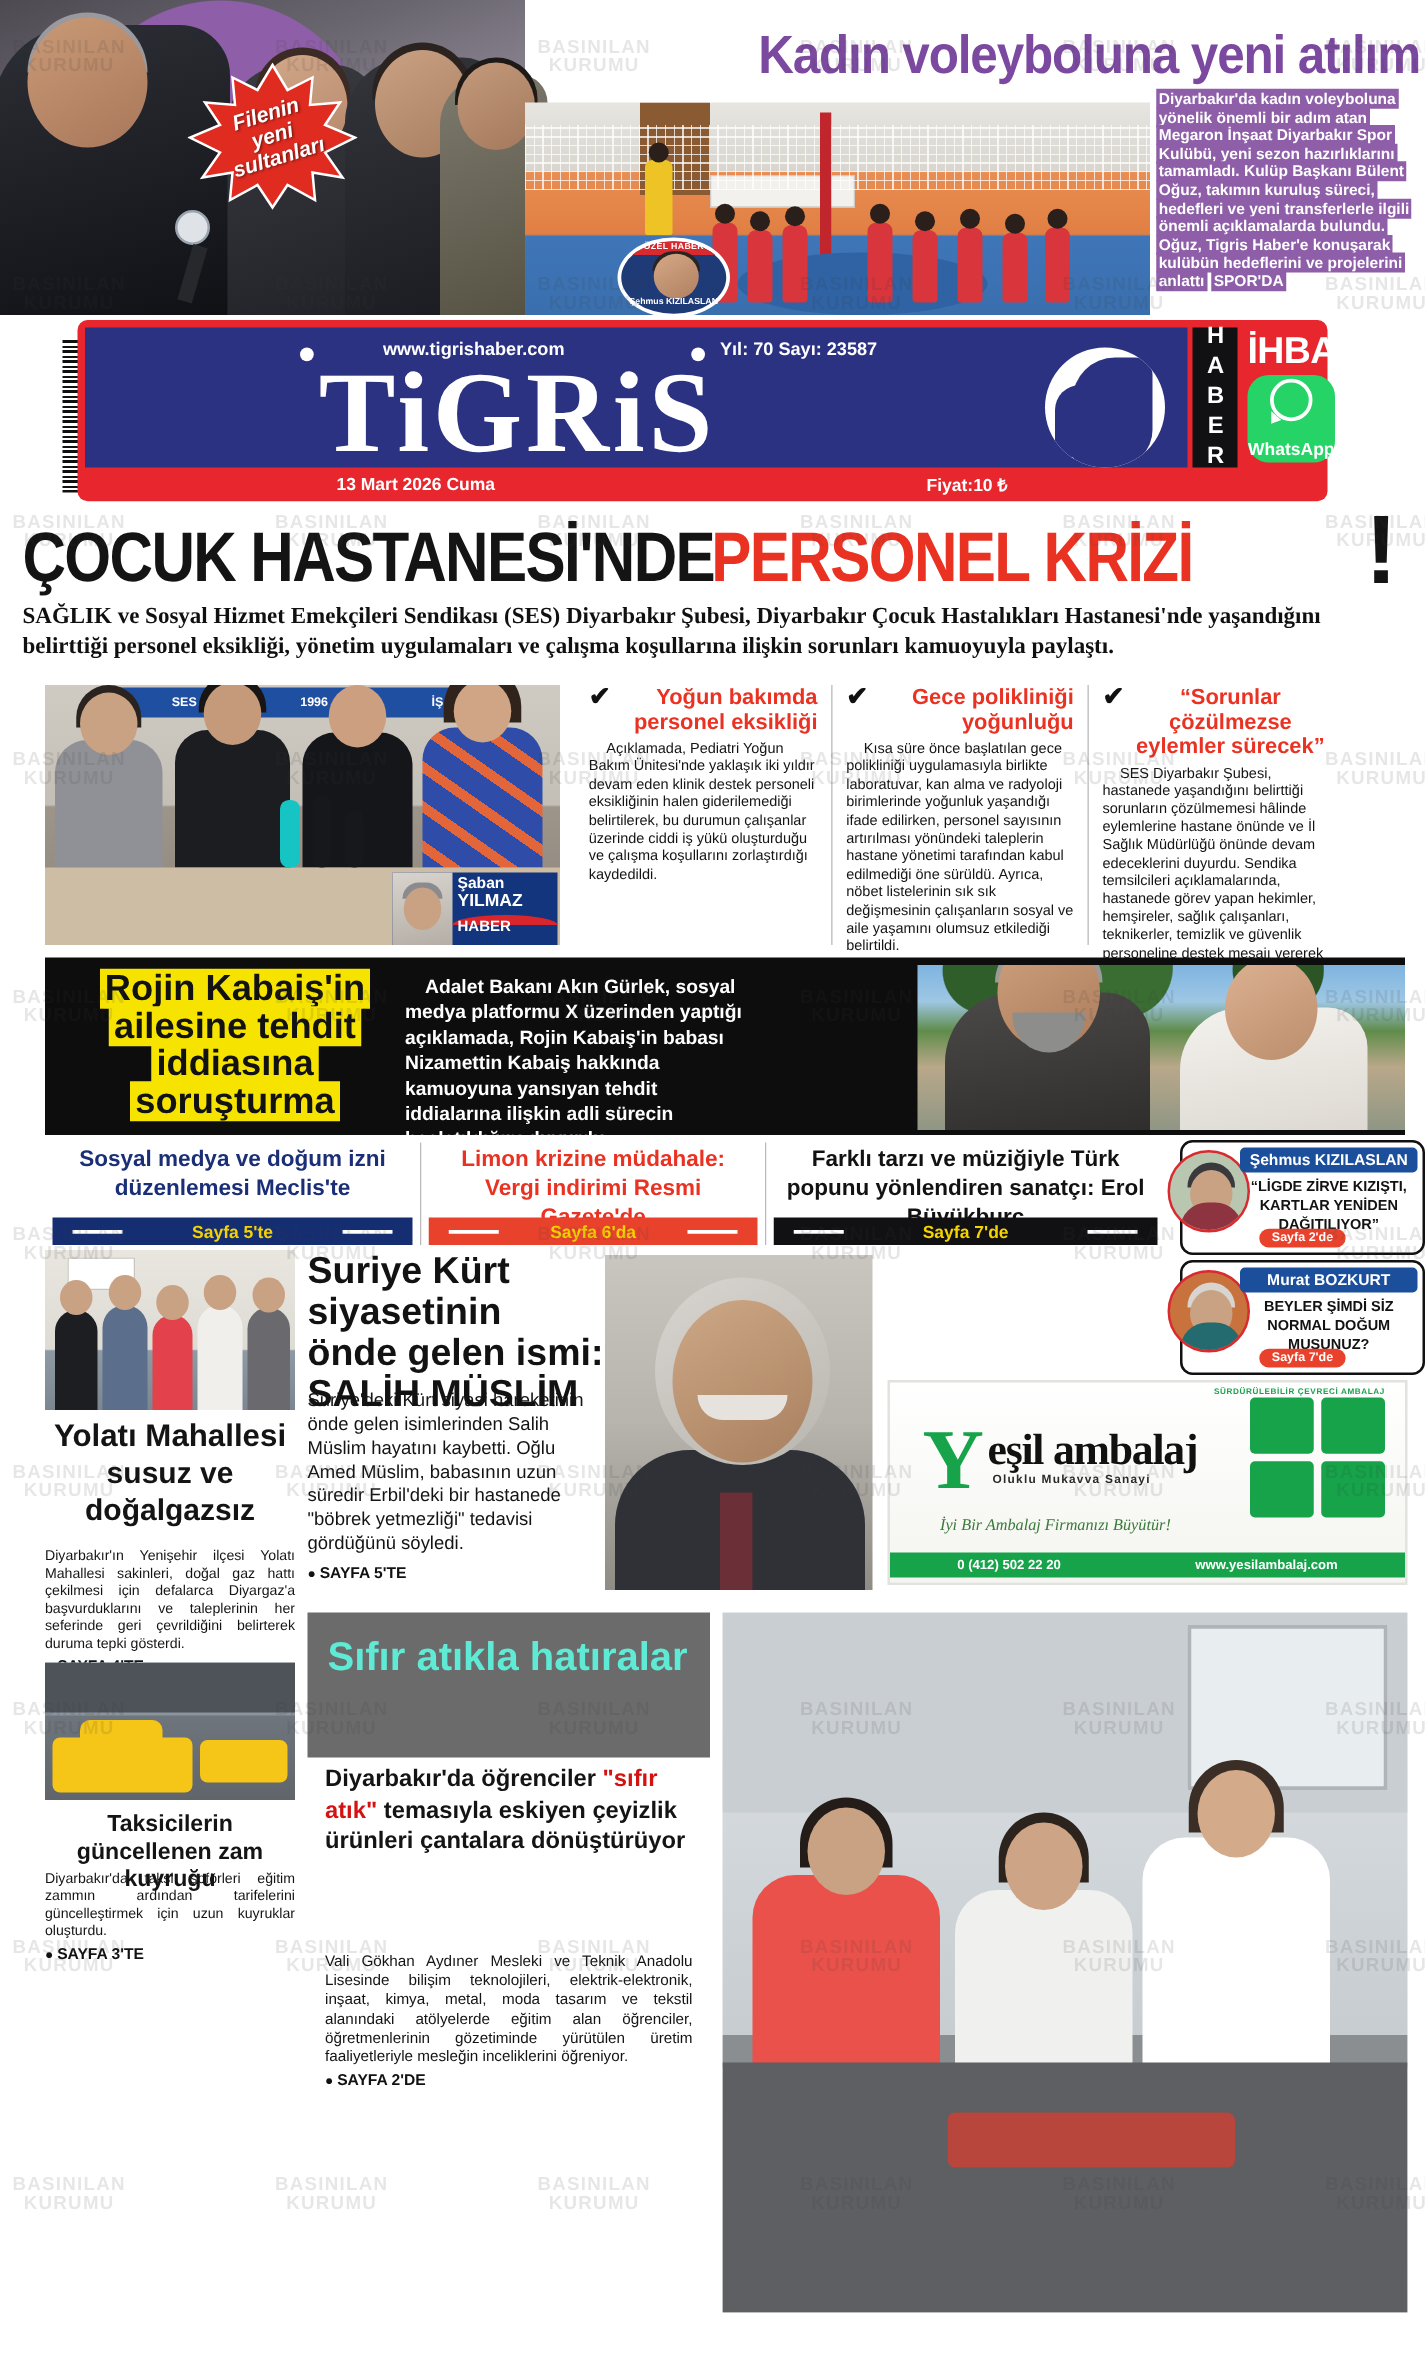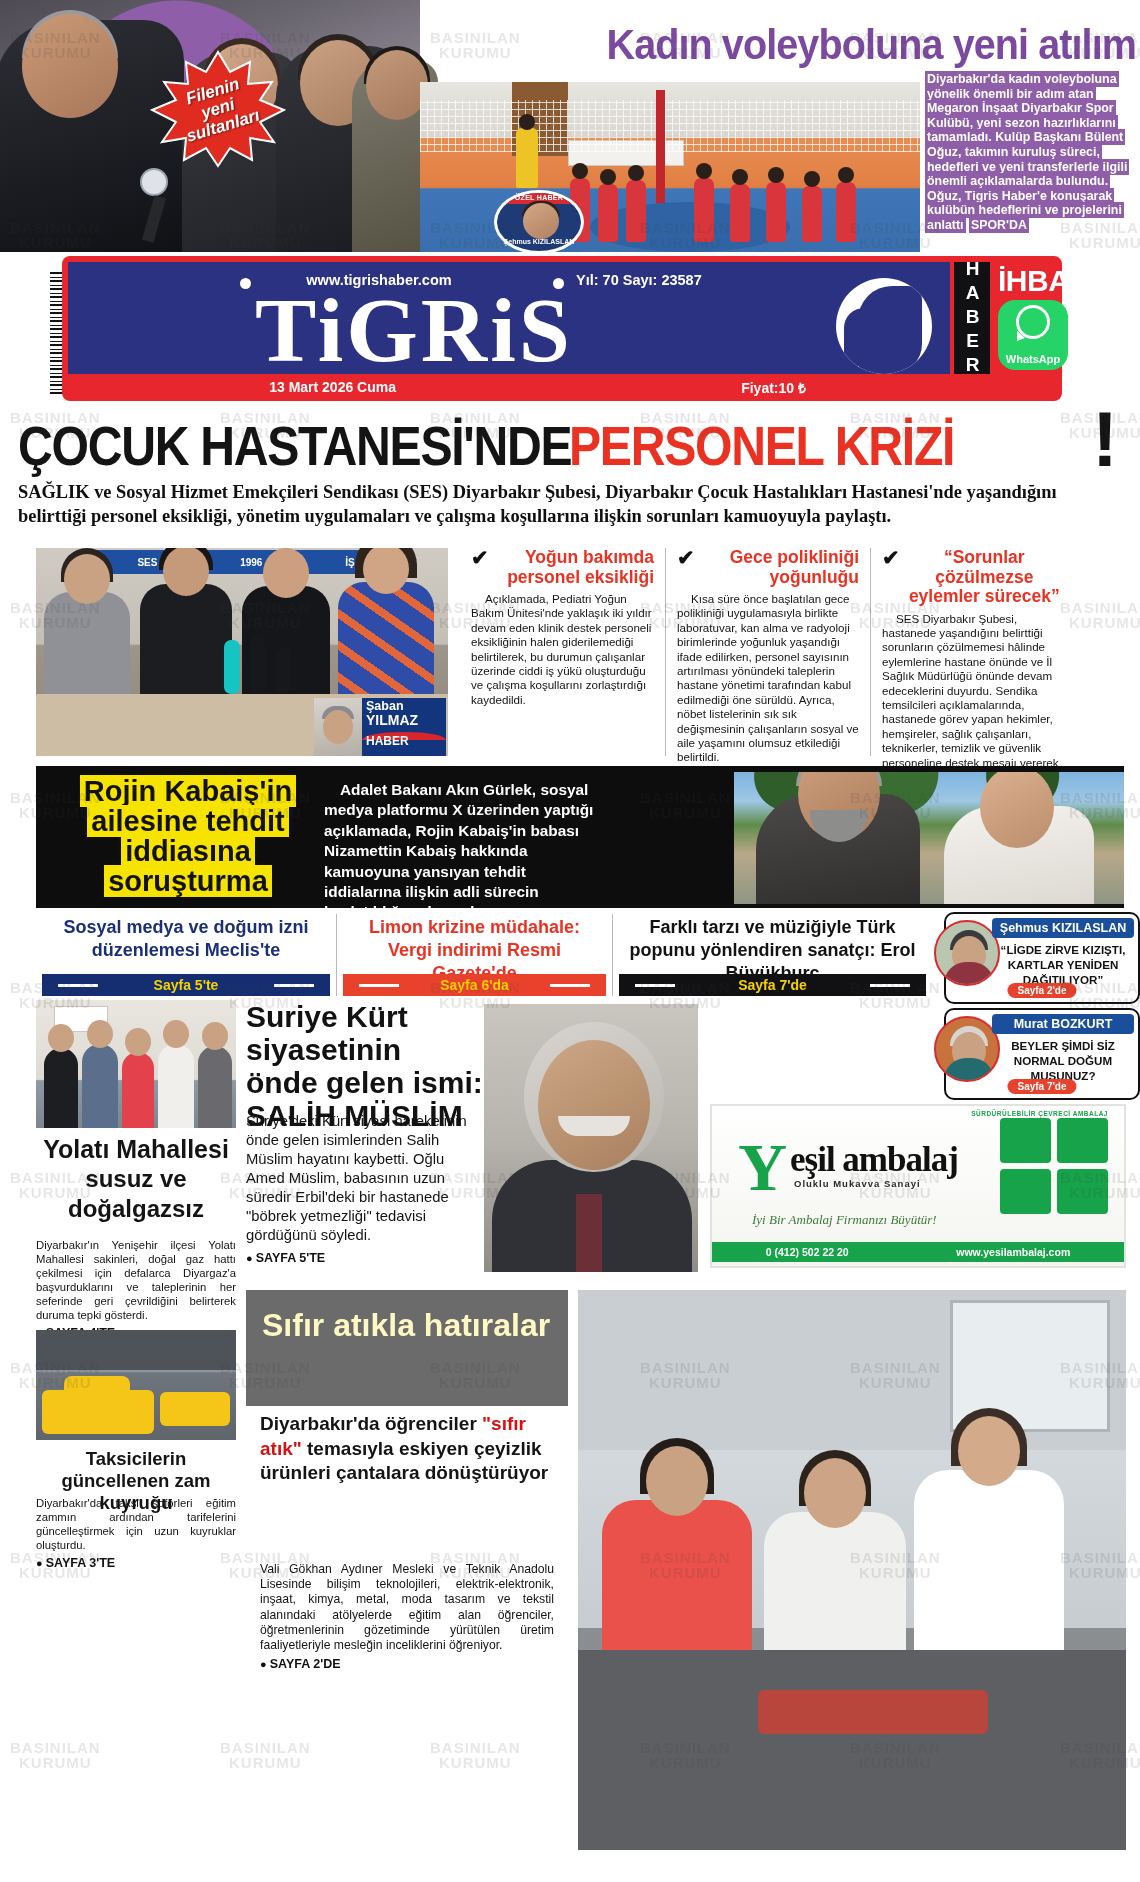--- a/index.html
+++ b/index.html
@@ -153,21 +153,21 @@
     position: absolute; left: 936px; top: 8px; width: 212px;
     color:#ffffff; font-size: 30px; font-weight: 800; letter-spacing:-.5px;
   }
   .mh-wa {
     position:absolute; left: 936px; top: 44px; width: 70px; height: 70px; border-radius: 17px;
     background: #25d366; display:flex; flex-direction:column; align-items:center; justify-content:center;
   }
   .mh-wa .wicon { width: 34px; height: 34px; border-radius:50%; border:3px solid #fff; position:relative; }
   .mh-wa .wicon:after { content:""; position:absolute; left:-2px; bottom:-5px; width:0;height:0;
       border-left:8px solid #fff; border-top:7px solid transparent; border-bottom:3px solid transparent;}
-  .mh-wa .wlbl { color:#fff; font-size:11px; font-weight:700; margin-top:14px; }
+  .mh-wa .wlbl { color:#fff; font-size:14px; font-weight:700; margin-top:14px; }
   .mh-phone {
     position:absolute; left: 1012px; top: 38px; width: 130px; text-align:right;
     color:#ffffff; font-size: 30px; font-weight:800; line-height:30px;
   }
   .mh-dateline {
     position:absolute; left: 6px; top: 120px; width: 882px; height: 22px;
     display:flex; align-items:center; color:#ffffff; font-size:14px; font-weight:700;
   }
   .mh-dateline .dt { width: 60%; text-align:center; }
   .mh-dateline .pr { width: 40%; text-align:center; }
@@ -447,21 +447,21 @@
     position:absolute; left: 0; right:0; bottom: 4px; height: 20px; background:#16a34a;
     color:#fff; font-size: 10.5px; font-weight:700;
     display:flex; align-items:center; justify-content:space-around;
   }
 
   
   .sifir { position:absolute; left: 246px; top: 1290px; width: 880px; height: 560px; }
   .sifir .left { position:absolute; left: 0; top: 0; width: 322px; height: 560px; }
   .sifir .hdr {
     position:absolute; left: 0; top: 0; width: 322px; height: 116px; background:#6b6b6b;
-    color:#fef9c3; font-size: 32px; font-weight: 800; line-height: 38px; padding: 16px 12px 0 16px;
+    color:#5eead4; font-size: 32px; font-weight: 800; line-height: 38px; padding: 16px 12px 0 16px;
     font-family:"Liberation Sans Narrow","Liberation Sans",sans-serif;
   }
   .sifir .lead {
     position:absolute; left: 0; top: 122px; width: 322px; padding: 0 14px;
     color:#141414; font-size: 19px; line-height: 24.5px; font-weight: 700;
   }
   .sifir .lead .q { color:#d41212; }
   .sifir .body {
     position:absolute; left: 0; top: 272px; width: 322px; padding: 0 14px;
     color:#141414; font-size: 12.2px; line-height: 15.2px; text-align:justify;

